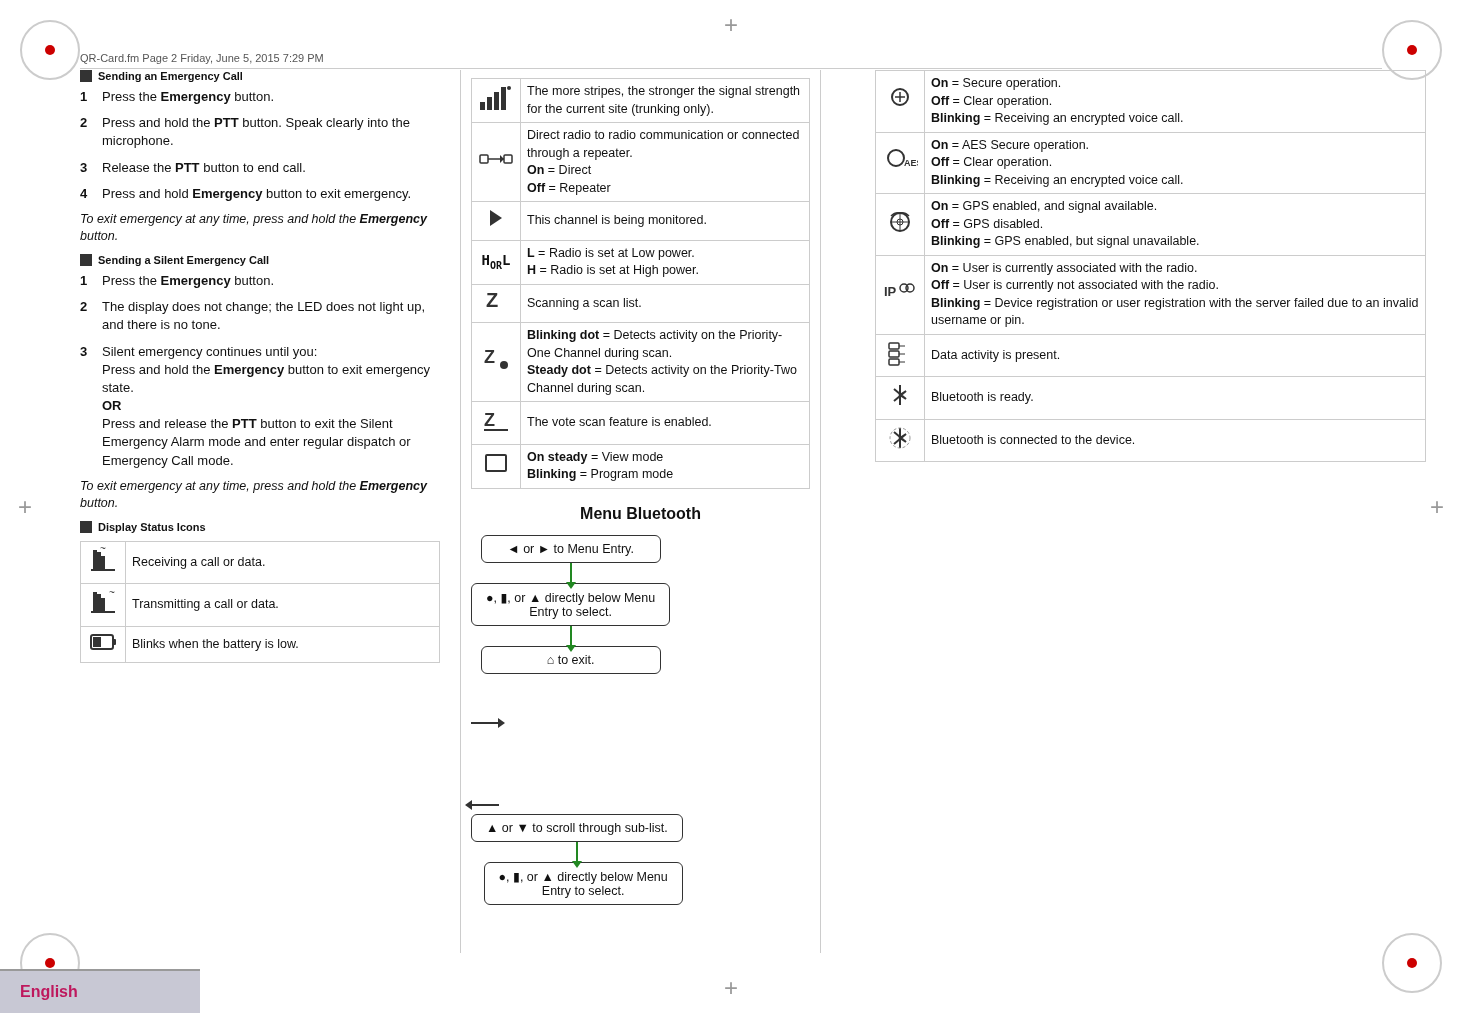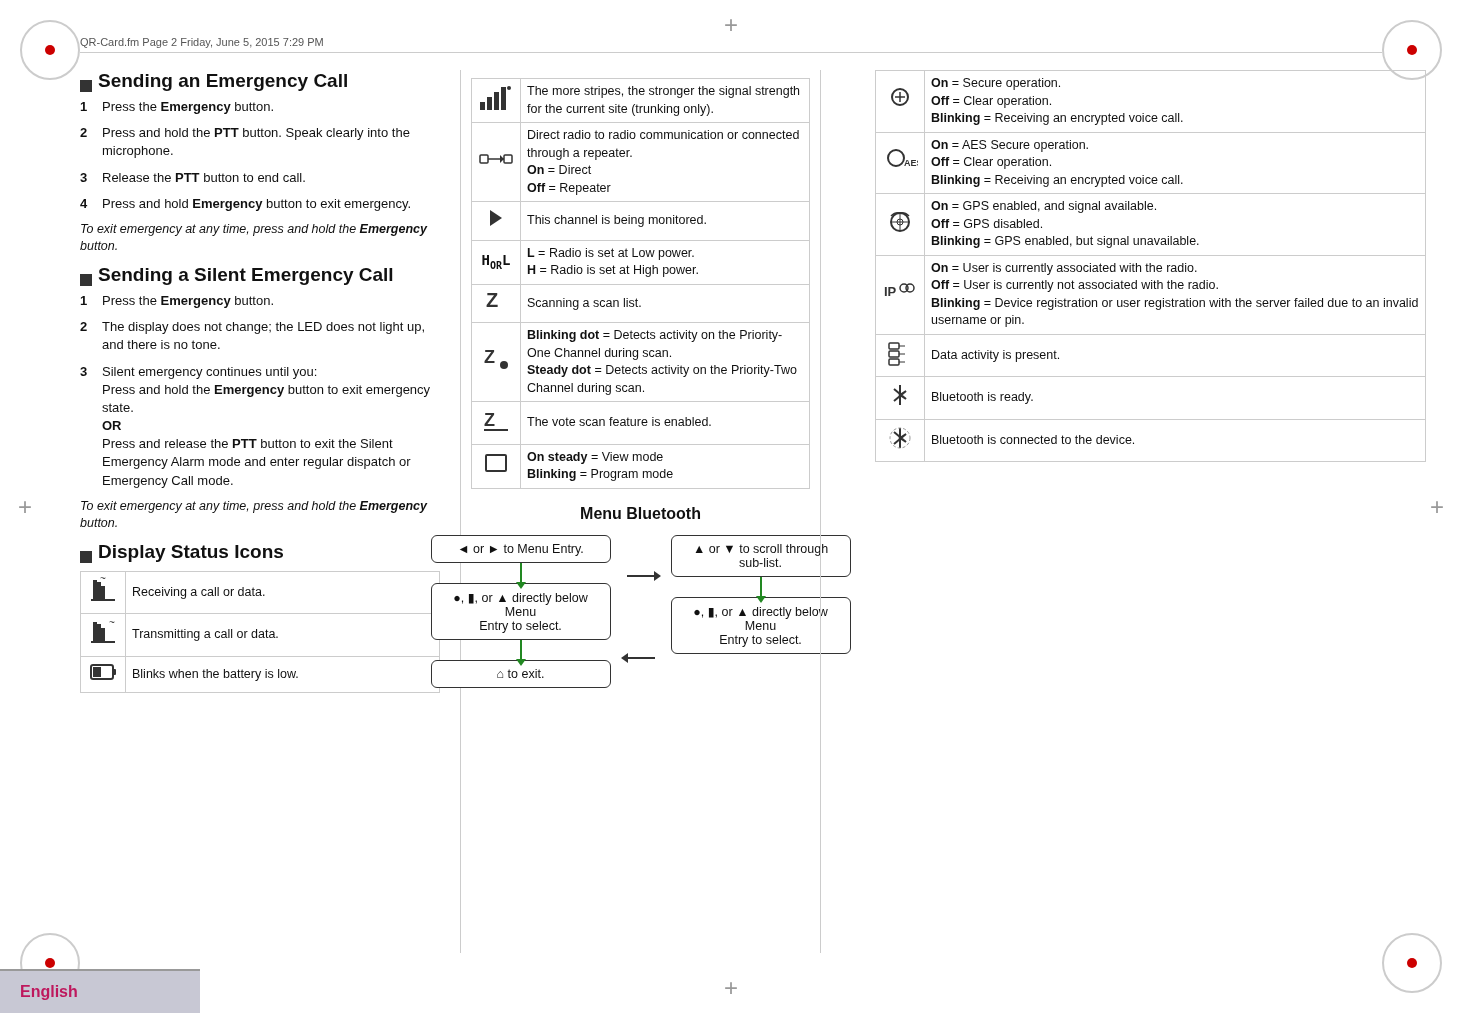--- a/index.html
+++ b/index.html
@@ -52,21 +52,21 @@
       transform: translate(-50%, -50%);
     }
     .reg-tm { top: 10px; left: 50%; transform: translateX(-50%); }
     .reg-bm { bottom: 10px; left: 50%; transform: translateX(-50%); }
     .reg-ml { top: 50%; left: 10px; transform: translateY(-50%); }
     .reg-mr { top: 50%; right: 10px; transform: translateY(-50%); }
 
     
     .header-bar {
       position: absolute;
-      top: 36px;
+      top: 52px;
       left: 80px;
       right: 80px;
       font-size: 11px;
       color: #555;
       border-bottom: 1px solid #ccc;
       padding-bottom: 4px;
     }
 
     
     .english-tab {
@@ -110,24 +110,24 @@
 
     
     .right-col {
       flex: 1;
       border-left: 1px solid #ccc;
       padding-left: 10px;
     }
 
     .section-title {
       font-weight: bold;
-      font-size: 19px;
+      font-size: 11px;
       margin-bottom: 6px;
       display: flex;
-      align-items: flex-end;
+      align-items: flex-start;
       gap: 6px;
     }
     .section-title::before {
       content: '';
       display: inline-block;
       width: 12px;
       height: 12px;
       background: #333;
       flex-shrink: 0;
     }
@@ -199,22 +199,22 @@
     }
     .menu-nav-title {
       font-size: 16px;
       font-weight: bold;
       margin-bottom: 12px;
       width: 100%;
       text-align: center;
     }
     .menu-nav-flow {
       display: flex;
-      flex-direction: row;
-      gap: 16px;
+      flex-direction: column;
+      gap: 8px;
       align-items: flex-start;
       justify-content: center;
       width: 100%;
     }
     .flow-left {
       display: flex;
       flex-direction: column;
       align-items: center;
       gap: 0;
     }

